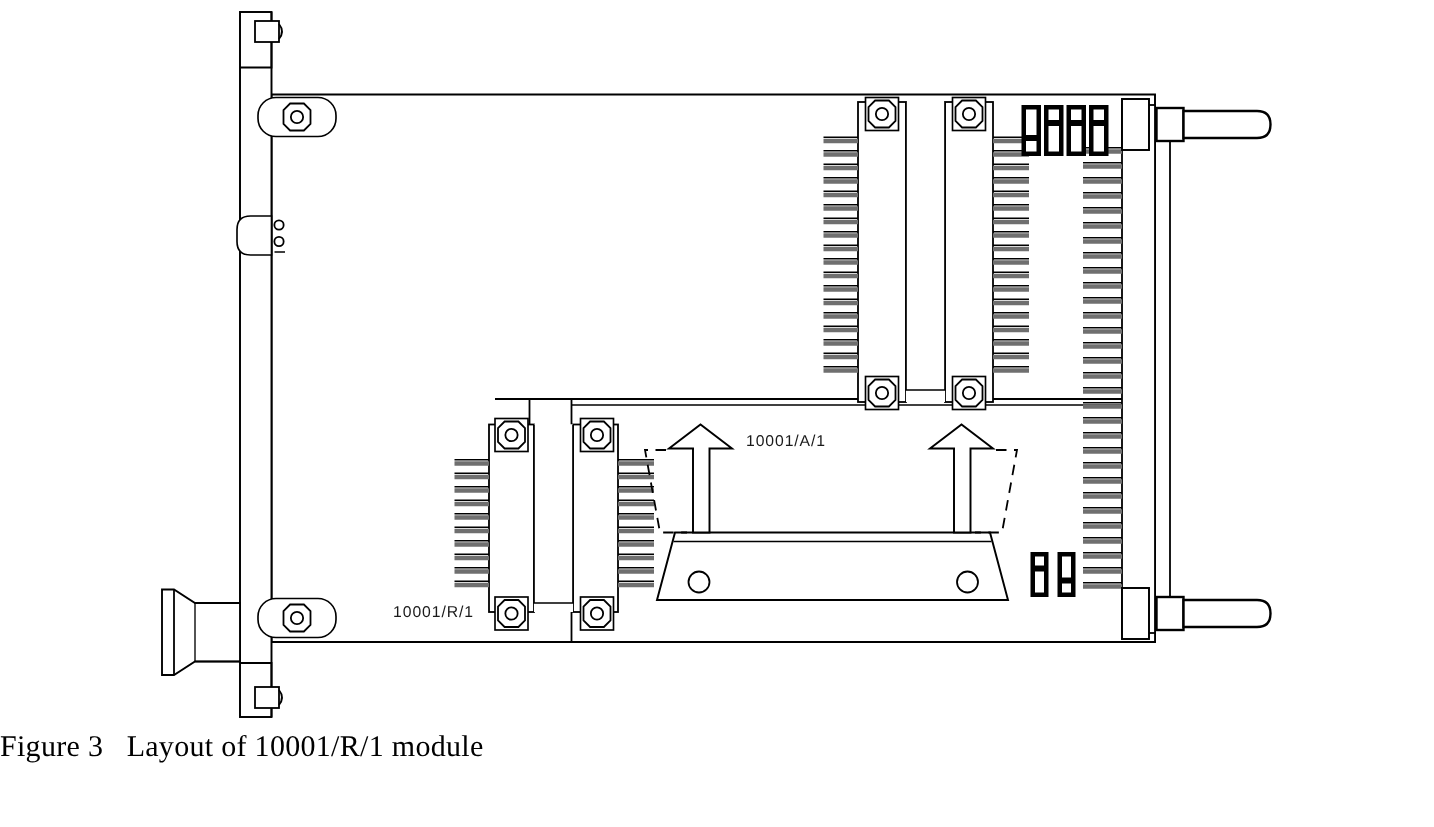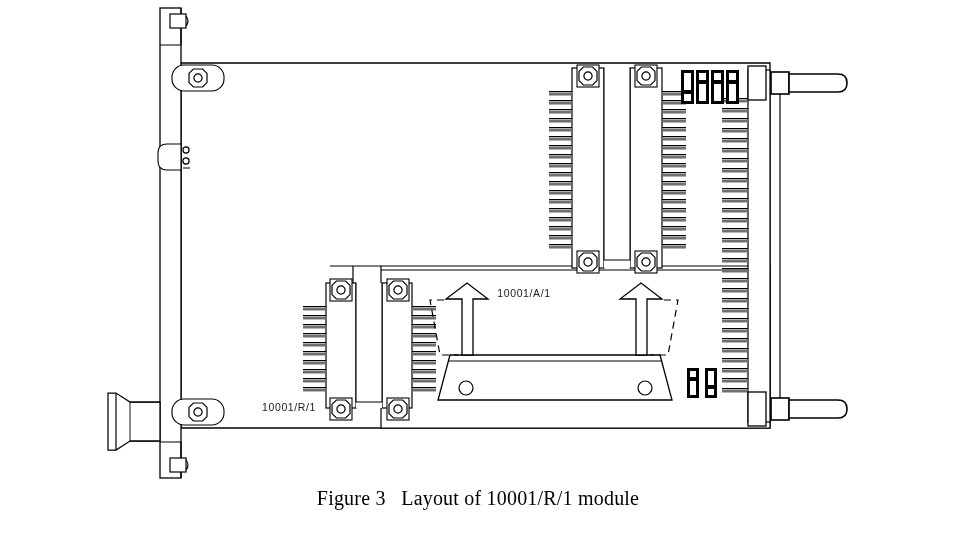--- a/index.html
+++ b/index.html
@@ -25,21 +25,20 @@
     position: absolute;
     left: 0;
     top: 0;
     display: block;
   }
   .cap {
     position: absolute;
     left: 0;
     top: 487px;
     width: 956px;
-    text-align: center;
     font-family: "Liberation Serif", serif;
     font-size: 20px;
     color: #000000;
     letter-spacing: 0.2px;
     white-space: pre;
   }
   text.lbl {
     font-family: "Liberation Sans", sans-serif;
     font-size: 10.5px;
     fill: #1a1a1a;

